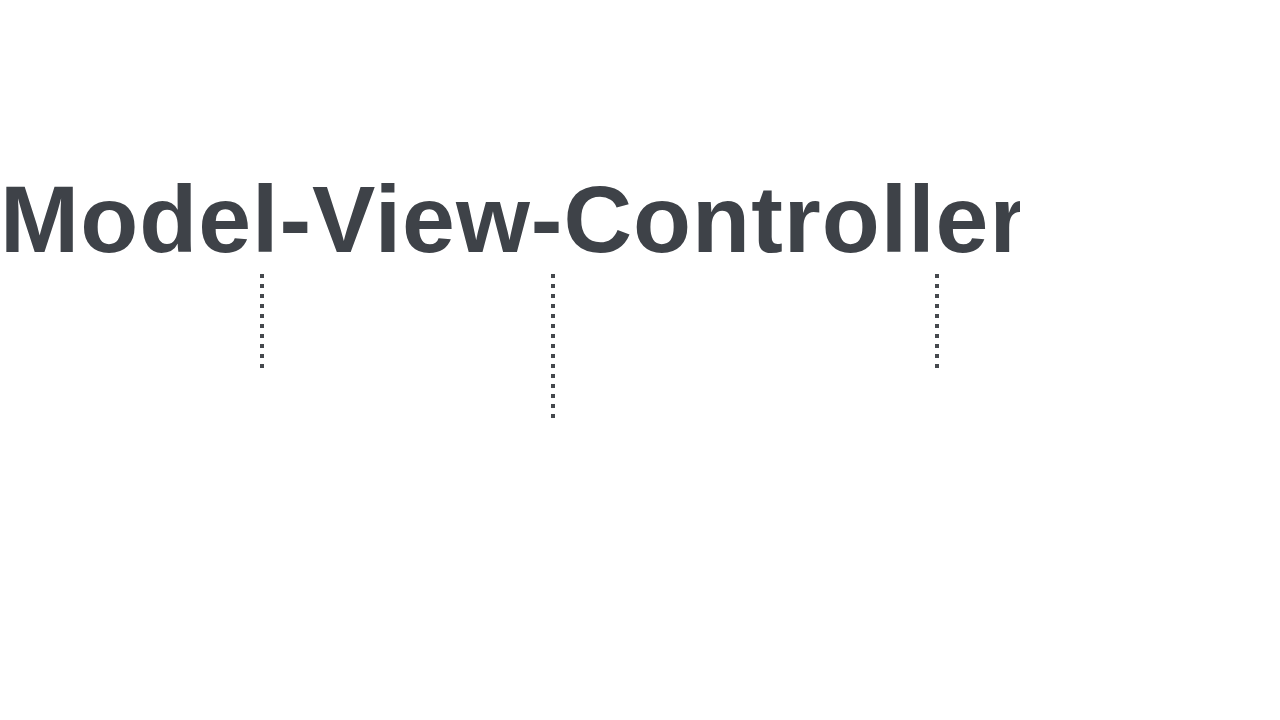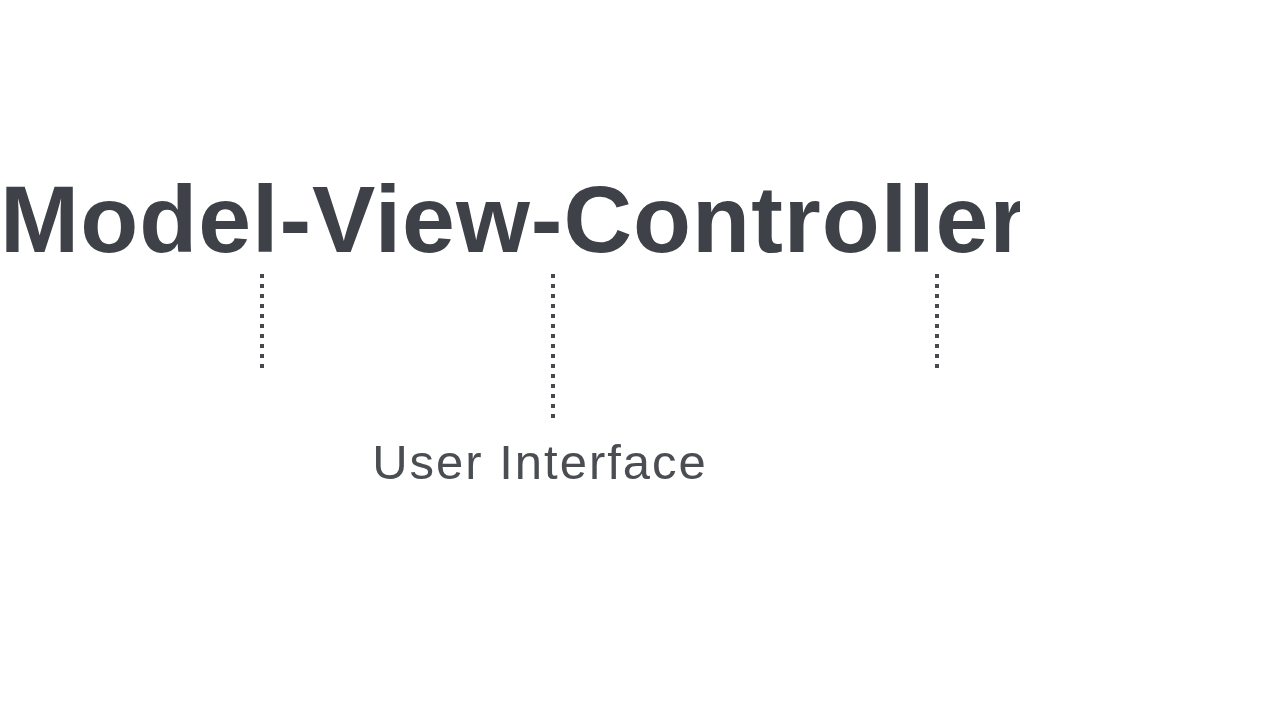--- a/index.html
+++ b/index.html
@@ -62,16 +62,15 @@
 
   <h1 class="title">Model-View-Controller</h1>
 
   <div class="connector" id="conn-model"></div>
 
   <div class="connector" id="conn-view"></div>
 
   <div class="connector" id="conn-controller"></div>
 
 
-  <div class="label" id="label-ui">User Interface</div>
 
 
 </div>
 
 </body></html>

